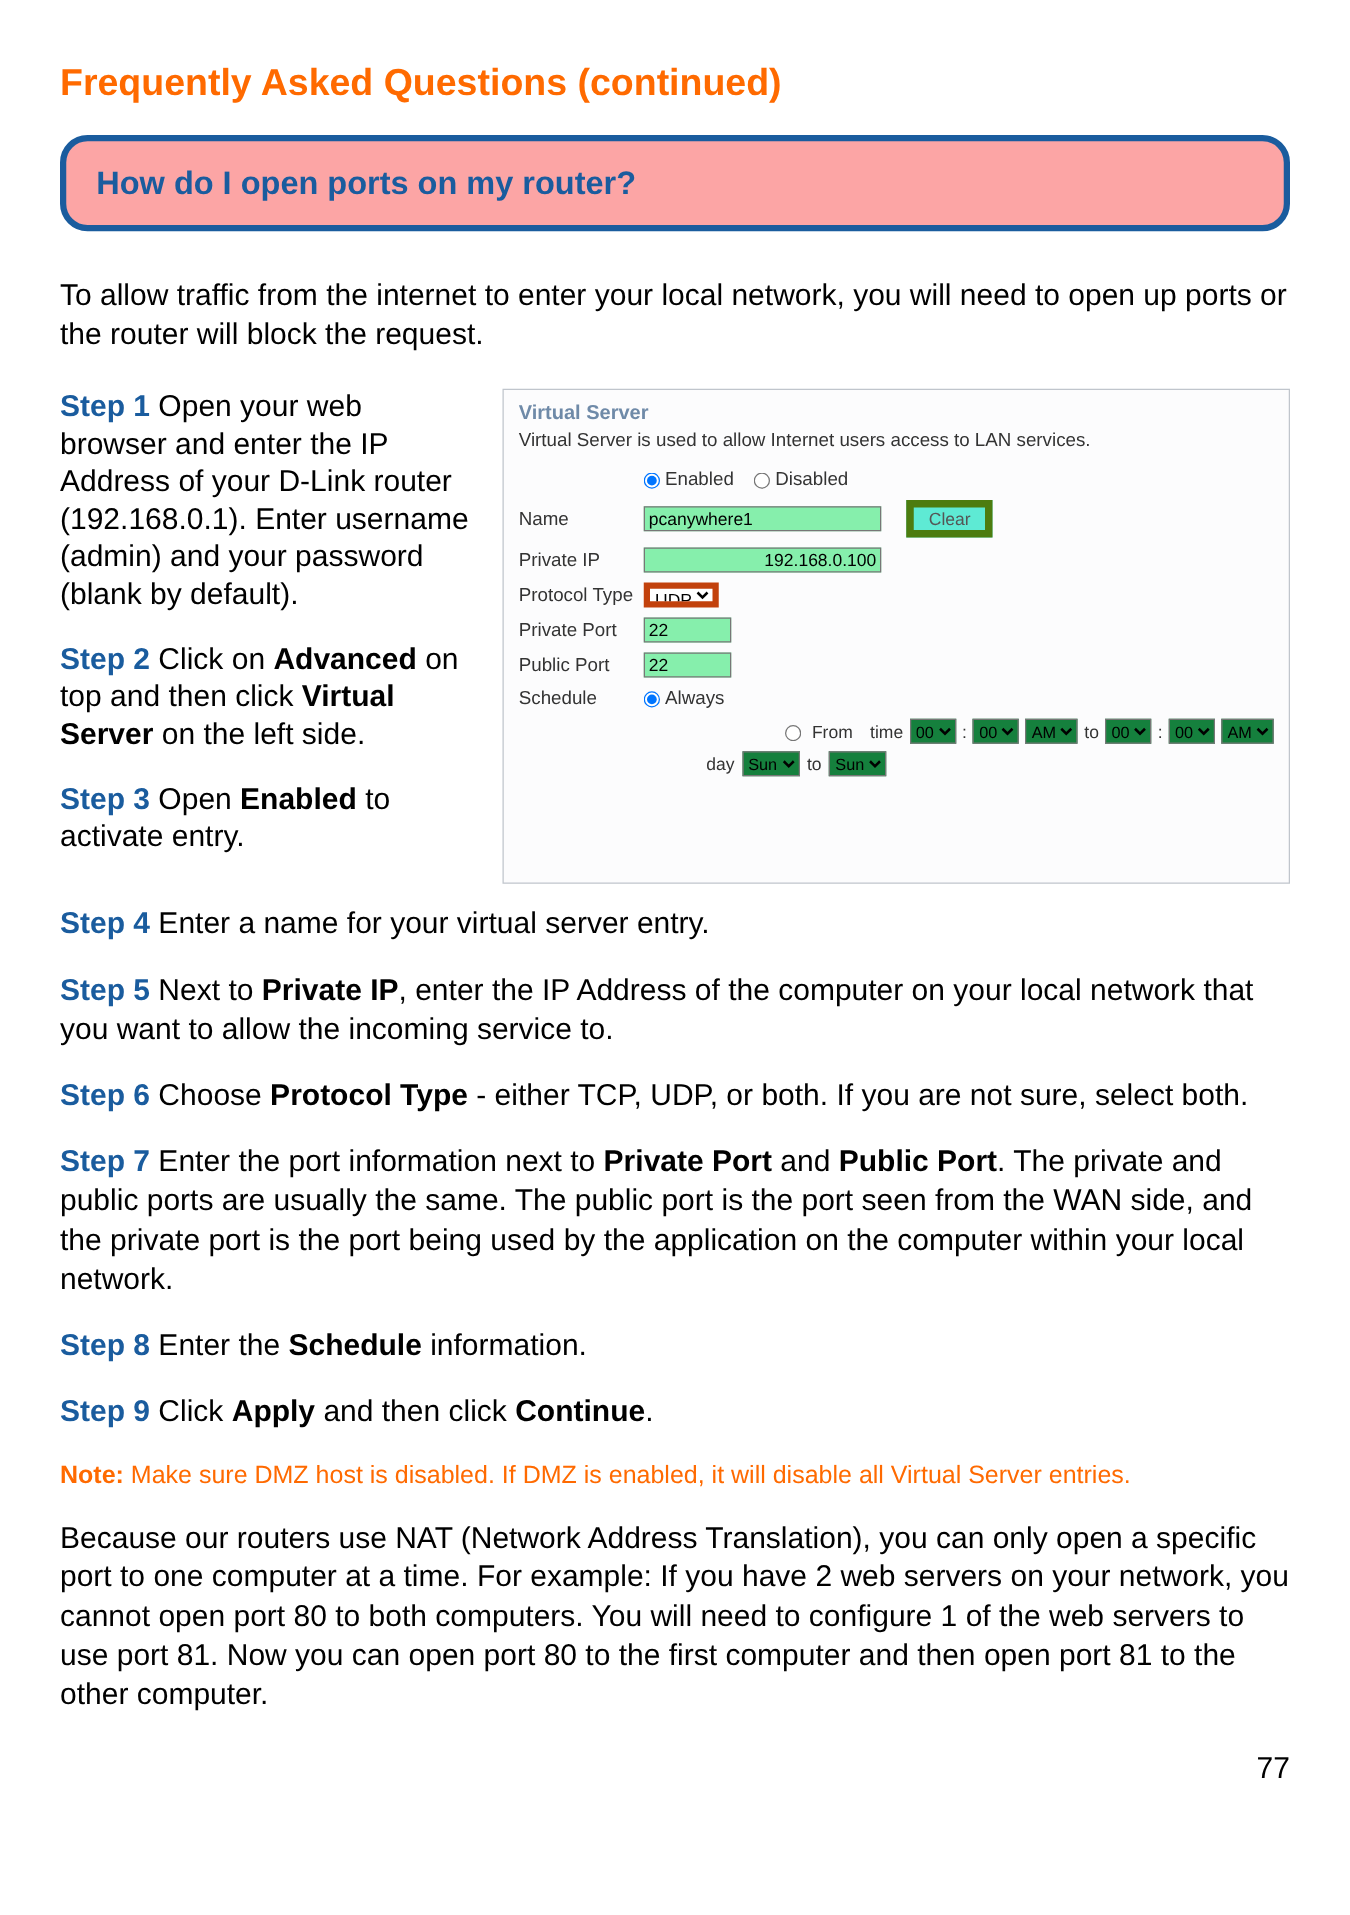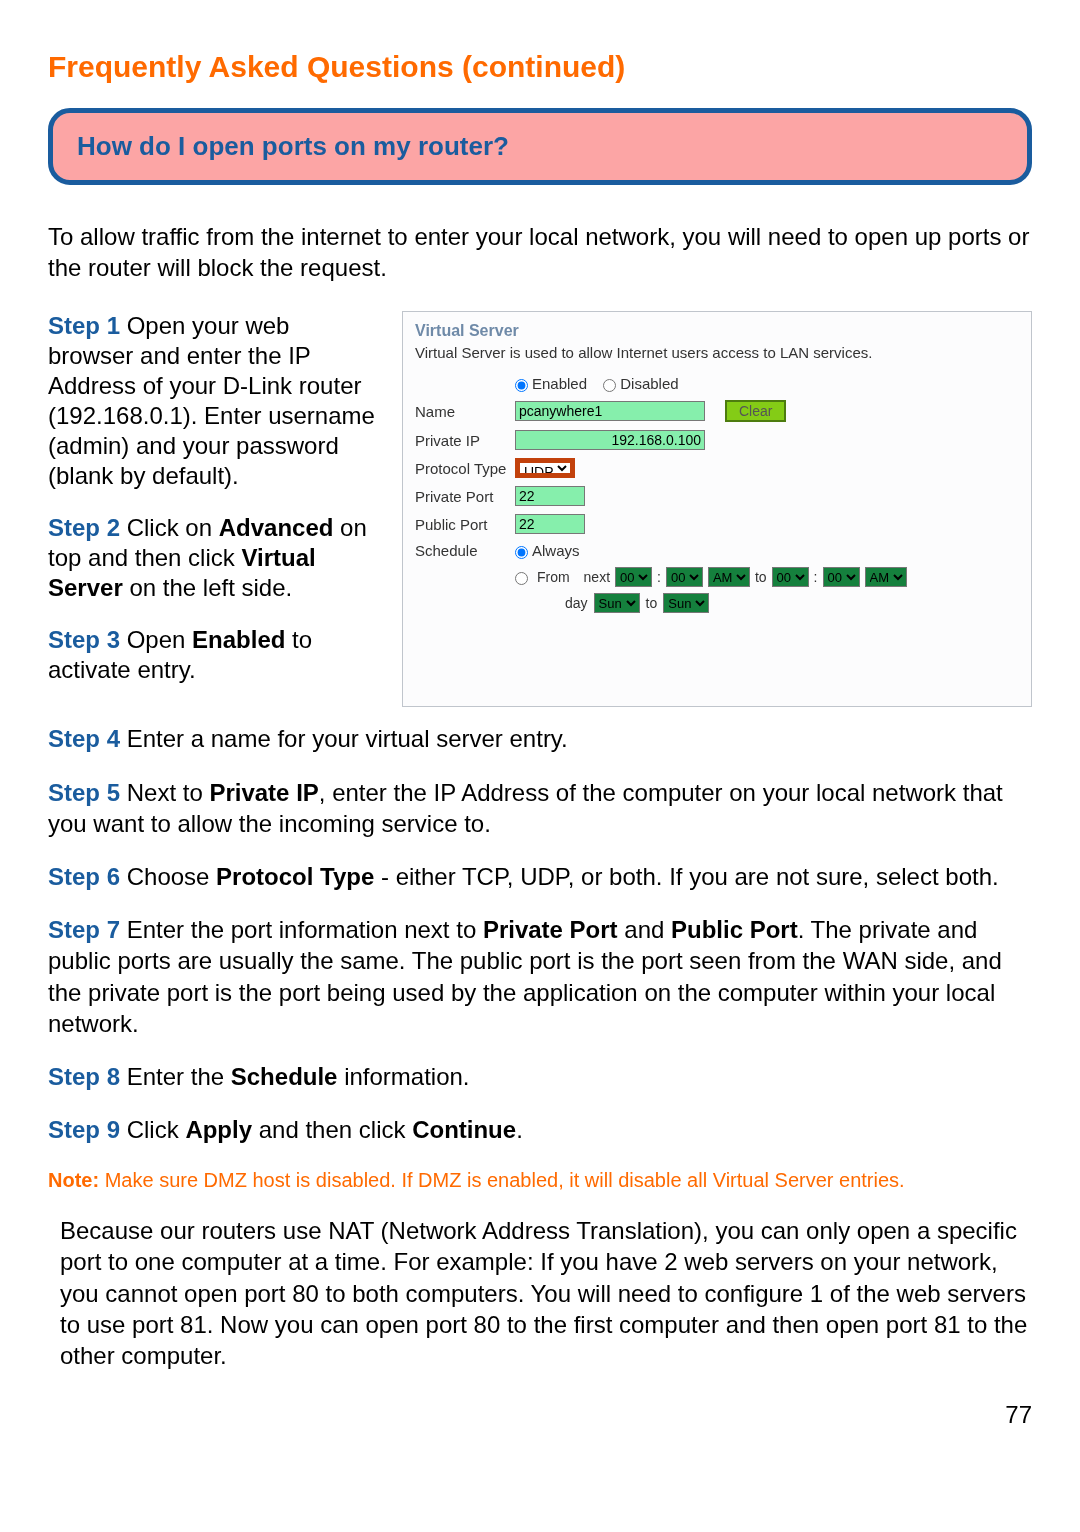--- a/index.html
+++ b/index.html
@@ -58,21 +58,20 @@
   .note {
     color: #ff6a00;
     font-size: 20px;
     line-height: 1.3;
     margin-bottom: 22px;
   }
   .closing {
     font-size: 24px;
     line-height: 1.3;
     margin-bottom: 30px;
-    margin-left: 12px;
   }
   .page-num {
     text-align: right;
     font-size: 24px;
   }
   
   .vs-panel {
     flex: 1;
     border: 1px solid #c0c5cc;
     background: #fcfcfd;
@@ -117,35 +116,36 @@
   .vs-input.ip { width: 190px; text-align: right; }
   .vs-input.port { width: 70px; }
   .vs-select {
     border: 5px solid #c2410c;
     background: #fff;
     font-size: 14px;
     height: 20px;
   }
   .vs-clear-btn {
     margin-left: 20px;
-    border: 2px solid #4d7c0f;
-    background: #84cc16;
+    border: 6px solid #4d7c0f;
+    background: #5eead4;
     color: #555;
     font-size: 14px;
     padding: 1px 12px;
     cursor: pointer;
   }
   .vs-schedule-sub {
     margin-left: 100px;
     font-size: 14px;
     display: flex;
     flex-wrap: wrap;
     align-items: center;
     gap: 5px;
     margin-bottom: 6px;
+    justify-content: flex-end;
   }
   .vs-schedule-sub2 {
     margin-left: 150px;
     font-size: 14px;
     display: flex;
     align-items: center;
     gap: 6px;
   }
   .tiny-sel {
     border: 1px solid #777;
@@ -218,21 +218,21 @@
     </div>
 
     <div class="vs-row">
       <div class="vs-lbl">Schedule</div>
       <label><input type="radio" checked="" style=""><span>Always</span></label>
     </div>
 
     <div class="vs-schedule-sub">
       <label><input type="radio" style=""></label>
       <span>From</span>&nbsp;
-      <span>next</span>
+      <span>time</span>
       <select class="tiny-sel"><option>00</option></select>:
       <select class="tiny-sel"><option>00</option></select>
       <select class="tiny-sel"><option>AM</option></select>
       <span>to</span>
       <select class="tiny-sel"><option>00</option></select>:
       <select class="tiny-sel"><option>00</option></select>
       <select class="tiny-sel"><option>AM</option></select>
     </div>
 
     <div class="vs-schedule-sub2">

